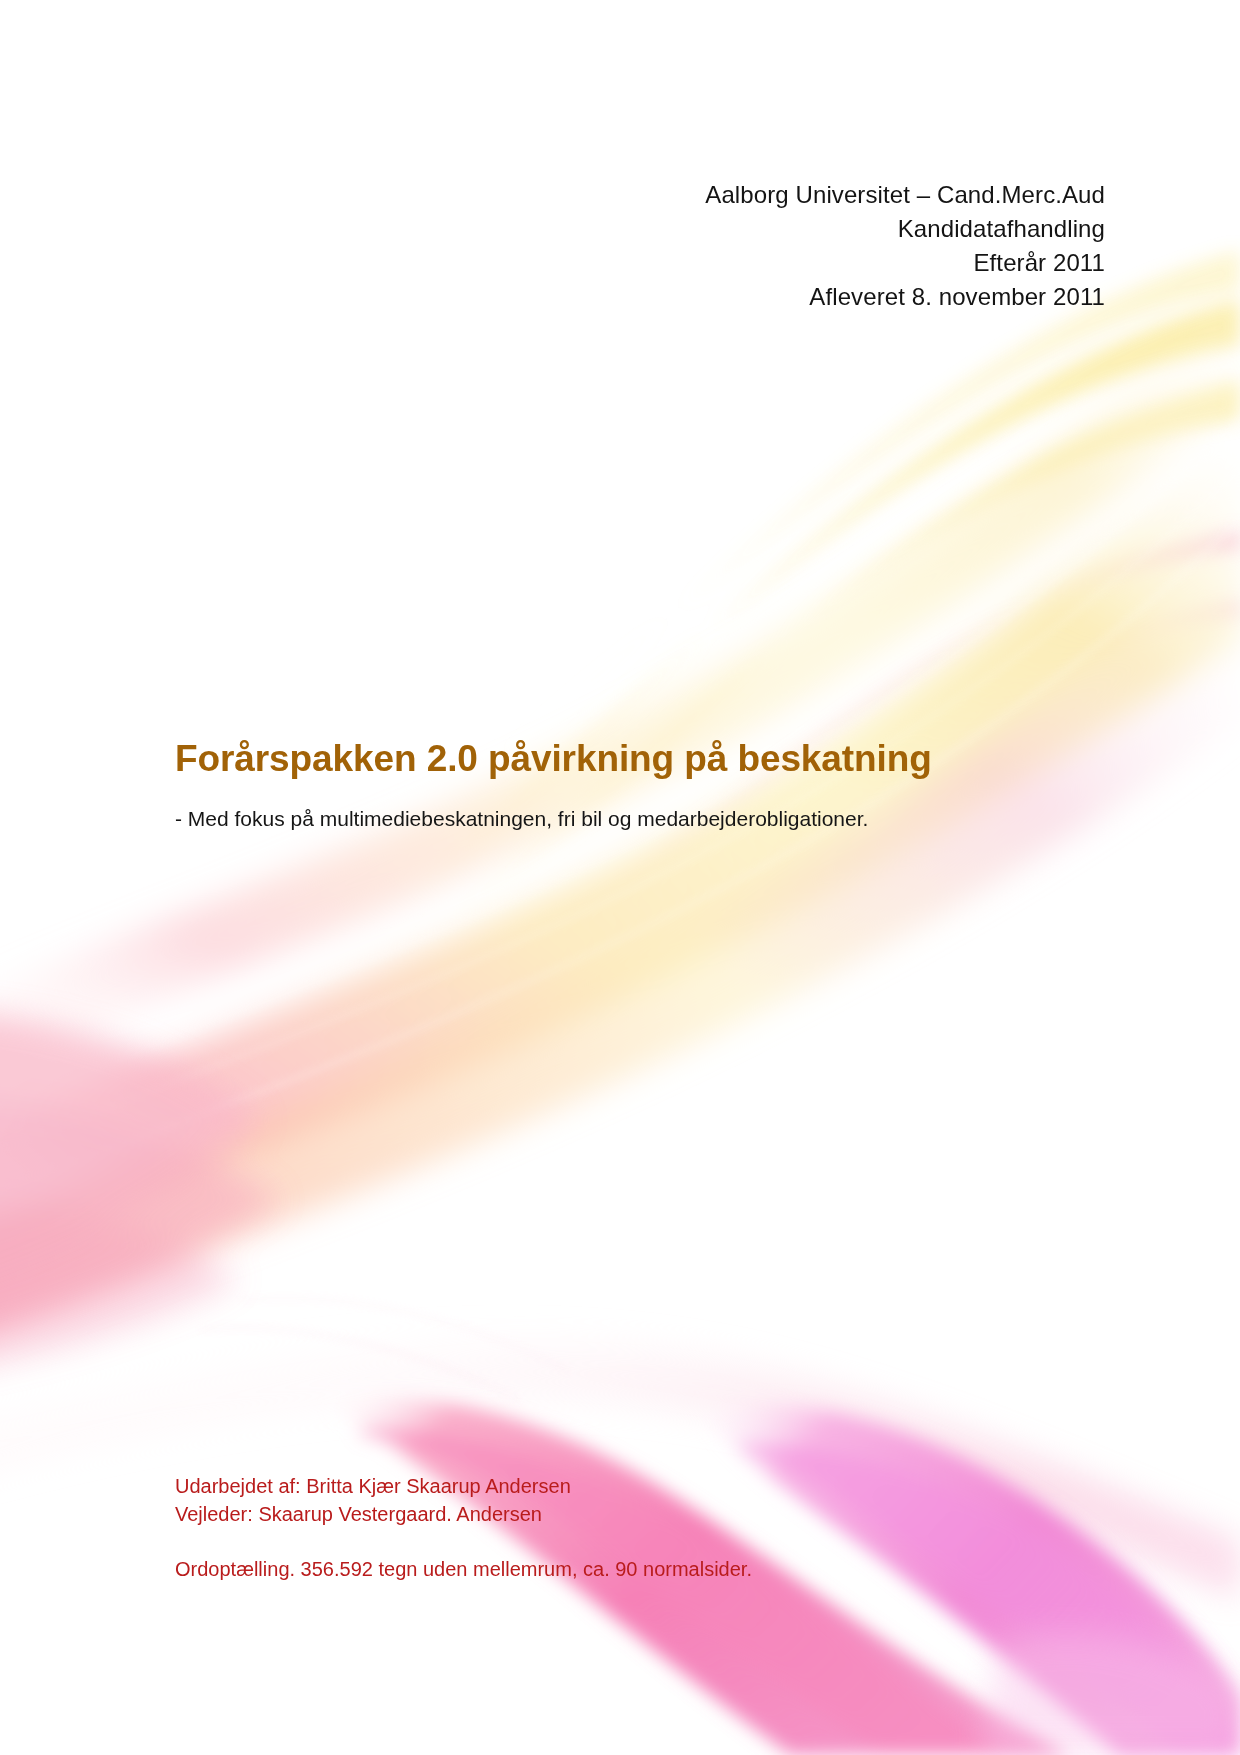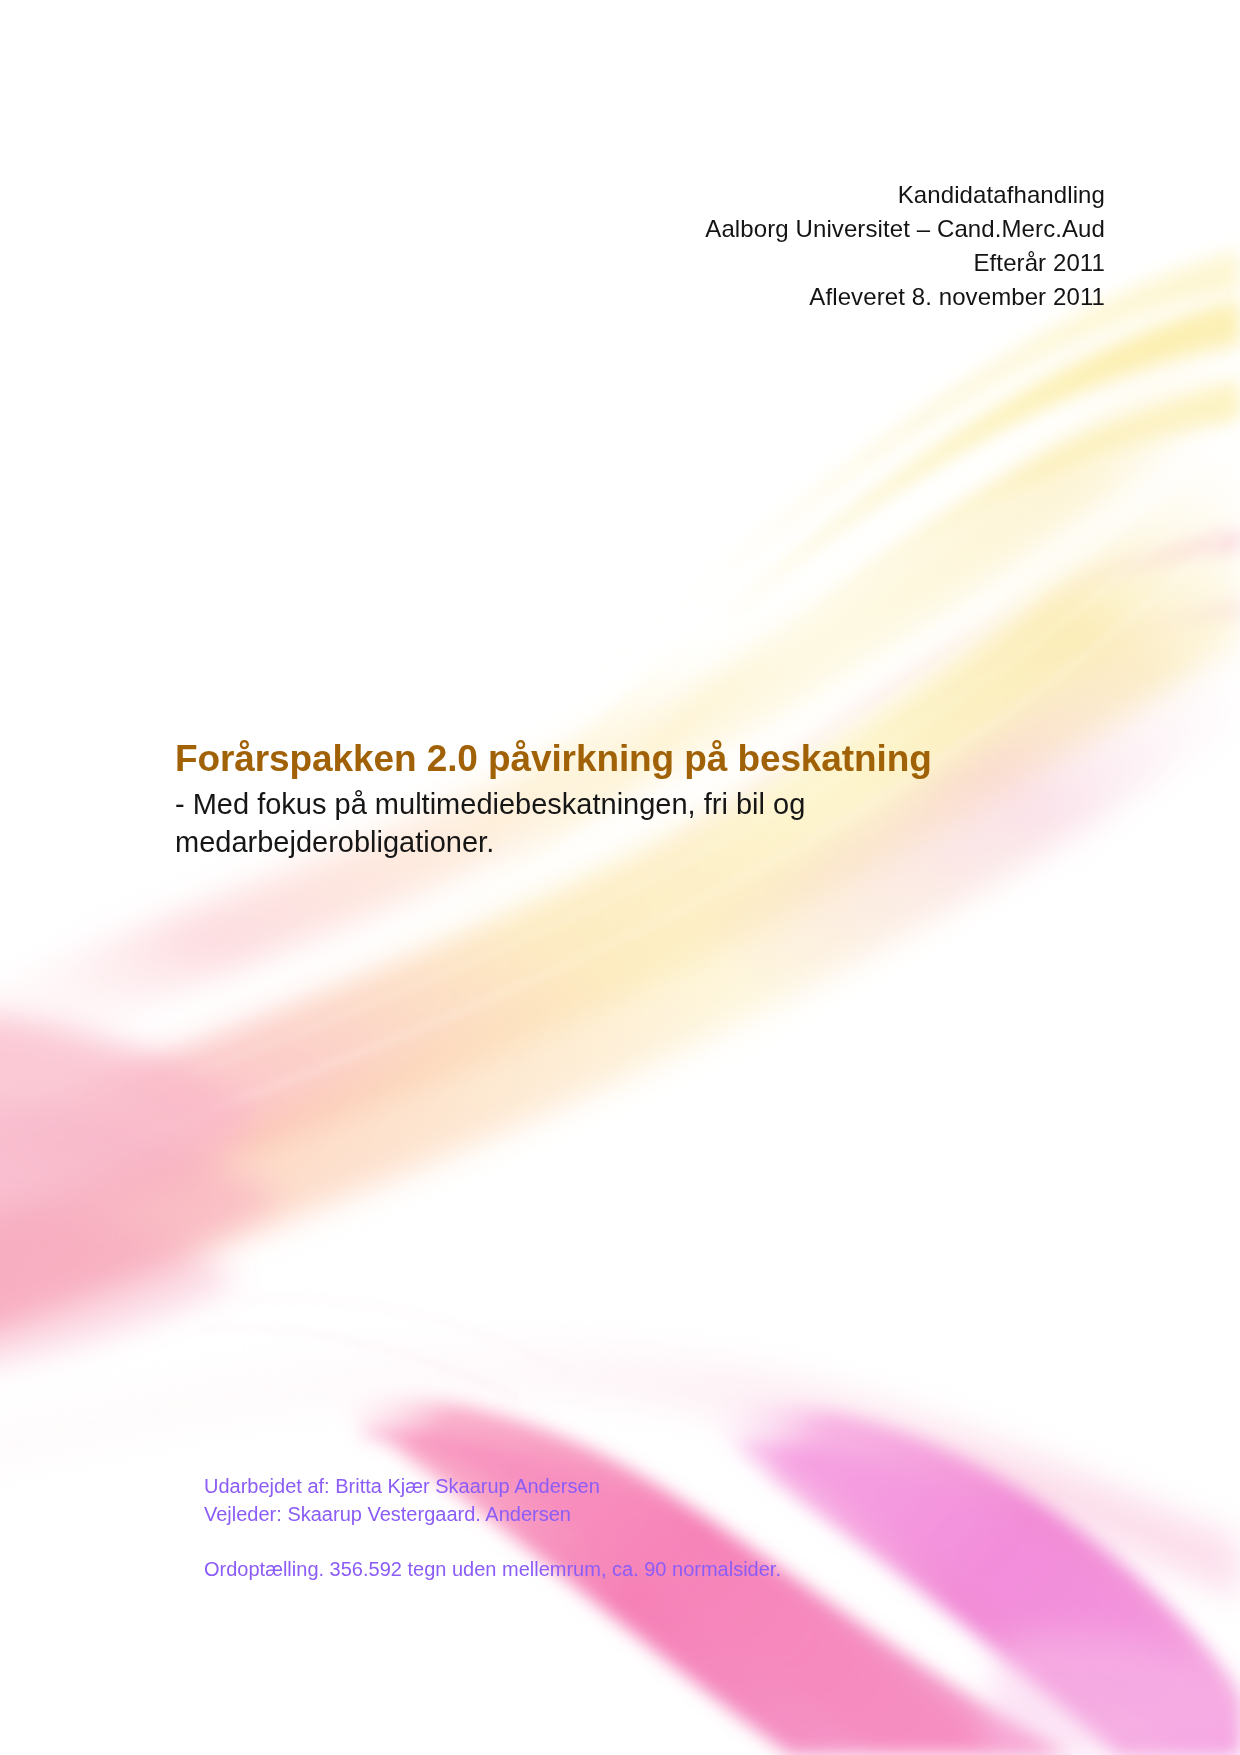--- a/index.html
+++ b/index.html
@@ -56,36 +56,35 @@
     width: 940px;
   }
   .title-line {
     font-size: 37px;
     font-weight: bold;
     line-height: 1.28;
     color: #a16207;
     letter-spacing: -0.1px;
   }
   .subtitle-line {
-    margin-top: 4px;
-    font-size: 29px;
+    margin-top: 23px;
+    font-size: 21px;
     font-weight: normal;
     color: #161616;
     line-height: 1.3;
   }
 
   
   .footer-block {
     position: absolute;
     top: 1472px;
     left: 175px;
     font-size: 20px;
     line-height: 1.42;
-    color: #8b5cf6;
-    margin-left: 29px;
+    color: #b91c1c;
   }
   .footer-gap { height: 26px; }
 </style>
 </head>
 <body>
 
 <div class="page">
 
   <div class="artwork">
     <svg viewBox="0 0 1240 1755" xmlns="http://www.w3.org/2000/svg">
@@ -206,22 +205,22 @@
       </g>
 
       <g filter="url(#blurSm)" opacity="0.35" stroke="#f9cfe0" fill="none">
         <path d="M200,1330 C300,1320 420,1350 520,1400" stroke-width="2"></path>
         <path d="M240,1300 C350,1290 470,1320 570,1372" stroke-width="1.5"></path>
       </g>
     </svg>
   </div>
 
   <div class="header-block">
+    <div>Aalborg Universitet – Cand.Merc.Aud</div>
     <div>Kandidatafhandling</div>
-    <div>Aalborg Universitet – Cand.Merc.Aud</div>
     <div>Efterår 2011</div>
     <div>Afleveret 8. november 2011</div>
   </div>
 
   <div class="title-block">
     <div class="title-line">Forårspakken 2.0 påvirkning på beskatning</div>
     <div class="subtitle-line">- Med fokus på multimediebeskatningen, fri bil og medarbejderobligationer.</div>
   </div>
 
   <div class="footer-block">

